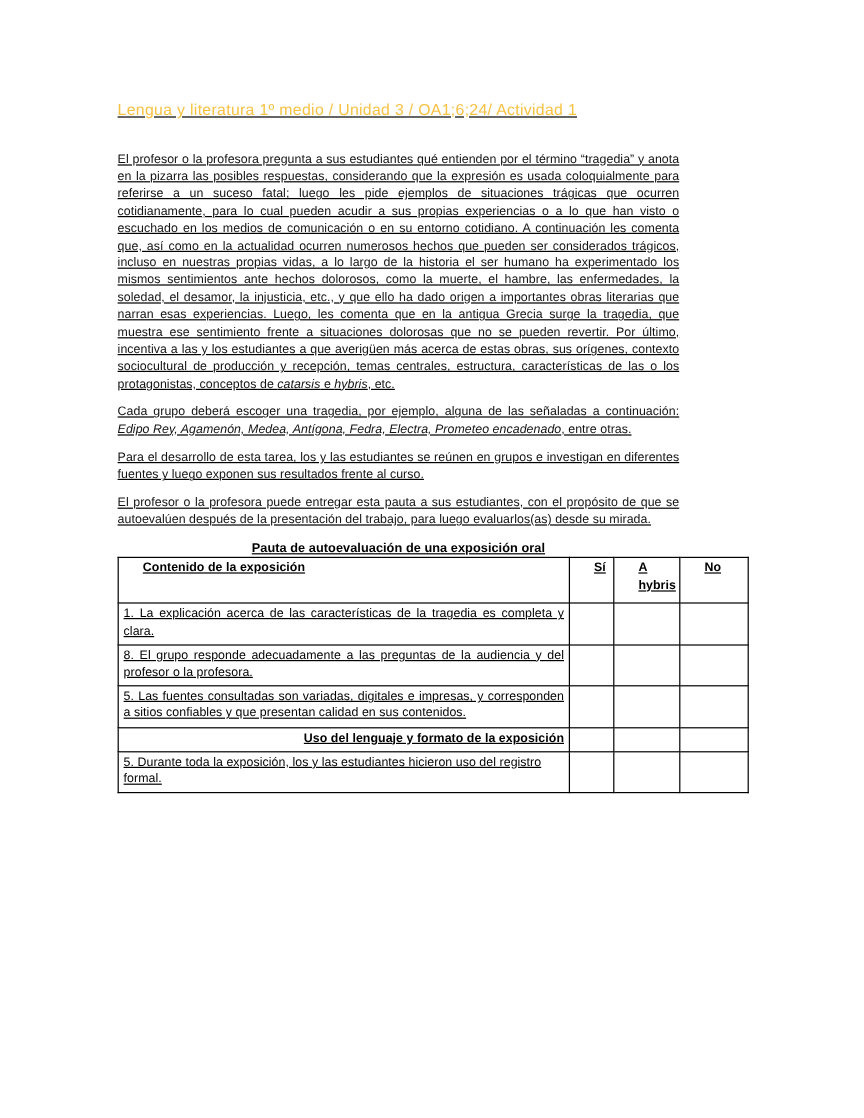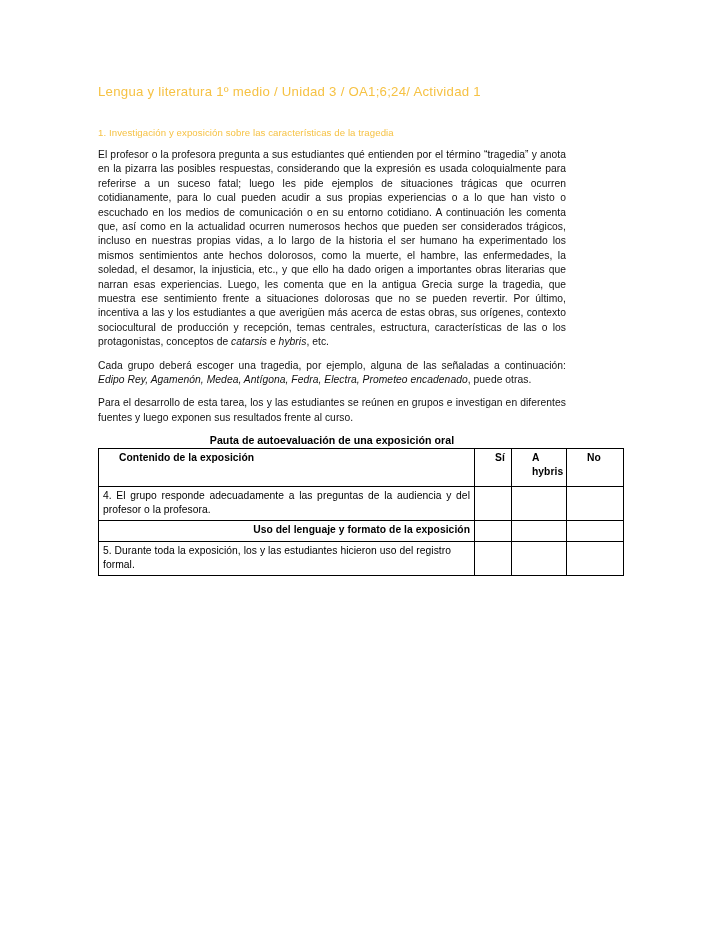--- a/index.html
+++ b/index.html
@@ -13,20 +13,21 @@
     font-family: "Liberation Sans", sans-serif;
     color: #000000;
     overflow: hidden;
   }
   .page {
     position: relative;
     width: 664px;
     height: 932px;
     box-sizing: border-box;
     padding: 84px 98px 0 98px;
+    text-decoration: underline;
   }
   .doc-title {
     font-size: 13.2px;
     color: #f6c244;
     letter-spacing: 0.02em;
     line-height: 1.25;
     margin: 0 0 26px 0;
     font-weight: normal;
     white-space: nowrap;
   }
@@ -91,49 +92,61 @@
   td.item-text { text-align: justify; }
   td.item-text.left { text-align: left; }
 </style>
 </head>
 <body>
 
 <div class="page">
 
   <h1 class="doc-title">Lengua y literatura 1º medio / Unidad 3 / OA1;6;24/ Actividad 1</h1>
 
-  <h2 class="section-heading">1. Investigación y exposición sobre las características de la tragedia</h2>
 
   <p class="body-text"><span>El profesor o la profesora pregunta a sus estudiantes qué entienden por el término “tragedia” y anota en la pizarra las posibles respuestas, considerando que la expresión es usada coloquialmente para referirse a un suceso fatal; luego les pide ejemplos de situaciones trágicas que ocurren cotidianamente, para lo cual pueden acudir a sus propias experiencias o a lo que han visto o escuchado en los medios de comunicación o en su entorno cotidiano. A continuación les comenta que, así como en la actualidad ocurren numerosos hechos que pueden ser considerados trágicos, incluso en nuestras propias vidas, a lo largo de la historia el ser humano ha experimentado los mismos sentimientos ante hechos dolorosos, como la muerte, el hambre, las enfermedades, la soledad, el desamor, la injusticia, etc., y que ello ha dado origen a importantes obras literarias que narran esas experiencias. Luego, les comenta que en la antigua Grecia surge la tragedia, que muestra ese sentimiento frente a situaciones dolorosas que no se pueden revertir. Por último, incentiva a las y los estudiantes a que averigüen más acerca de estas obras, sus orígenes, contexto sociocultural de producción y recepción, temas centrales, estructura, características de las o los protagonistas, conceptos de </span><span class="it">catarsis</span><span> e </span><span class="it">hybris</span><span>, etc.</span></p>
 
-  <p class="body-text"><span>Cada grupo deberá escoger una tragedia, por ejemplo, alguna de las señaladas a continuación: </span><span class="it">Edipo Rey, Agamenón, Medea, Antígona, Fedra, Electra, Prometeo encadenado</span><span>, puede otras.</span></p>
+  <p class="body-text"><span>Cada grupo deberá escoger una tragedia, por ejemplo, alguna de las señaladas a continuación: </span><span class="it">Edipo Rey, Agamenón, Medea, Antígona, Fedra, Electra, Prometeo encadenado</span><span>, entre otras.</span></p>
 
   <p class="body-text">Para el desarrollo de esta tarea, los y las estudiantes se reúnen en grupos e investigan en diferentes fuentes y luego exponen sus resultados frente al curso.</p>
 
+  <p class="body-text">El profesor o la profesora puede entregar esta pauta a sus estudiantes, con el propósito de que se autoevalúen después de la presentación del trabajo, para luego evaluarlos(as) desde su mirada.</p>
 
   <div class="table-caption">Pauta de autoevaluación de una exposición oral</div>
 
   <table class="rubric">
     <colgroup>
       <col class="col-content">
       <col class="col-si">
       <col class="col-av">
       <col class="col-no">
     </colgroup>
     <thead>
       <tr class="header-row">
         <th>Contenido de la exposición</th>
         <th>Sí</th>
         <th>A hybris</th>
         <th>No</th>
       </tr>
     </thead>
     <tbody>
       <tr>
-        <td class="item-text">4. El grupo responde adecuadamente a las preguntas de la audiencia y del profesor o la profesora.</td>
+        <td class="item-text">1. La explicación acerca de las características de la tragedia es completa y clara.</td>
+        <td class="scale-cell"></td>
+        <td class="scale-cell"></td>
+        <td class="scale-cell"></td>
+      </tr>
+      <tr>
+        <td class="item-text">8. El grupo responde adecuadamente a las preguntas de la audiencia y del profesor o la profesora.</td>
+        <td class="scale-cell"></td>
+        <td class="scale-cell"></td>
+        <td class="scale-cell"></td>
+      </tr>
+      <tr>
+        <td class="item-text">5. Las fuentes consultadas son variadas, digitales e impresas, y corresponden a sitios confiables y que presentan calidad en sus contenidos.</td>
         <td class="scale-cell"></td>
         <td class="scale-cell"></td>
         <td class="scale-cell"></td>
       </tr>
       <tr class="section-row">
         <td>Uso del lenguaje y formato de la exposición</td>
         <td class="scale-cell"></td>
         <td class="scale-cell"></td>
         <td class="scale-cell"></td>
       </tr>

